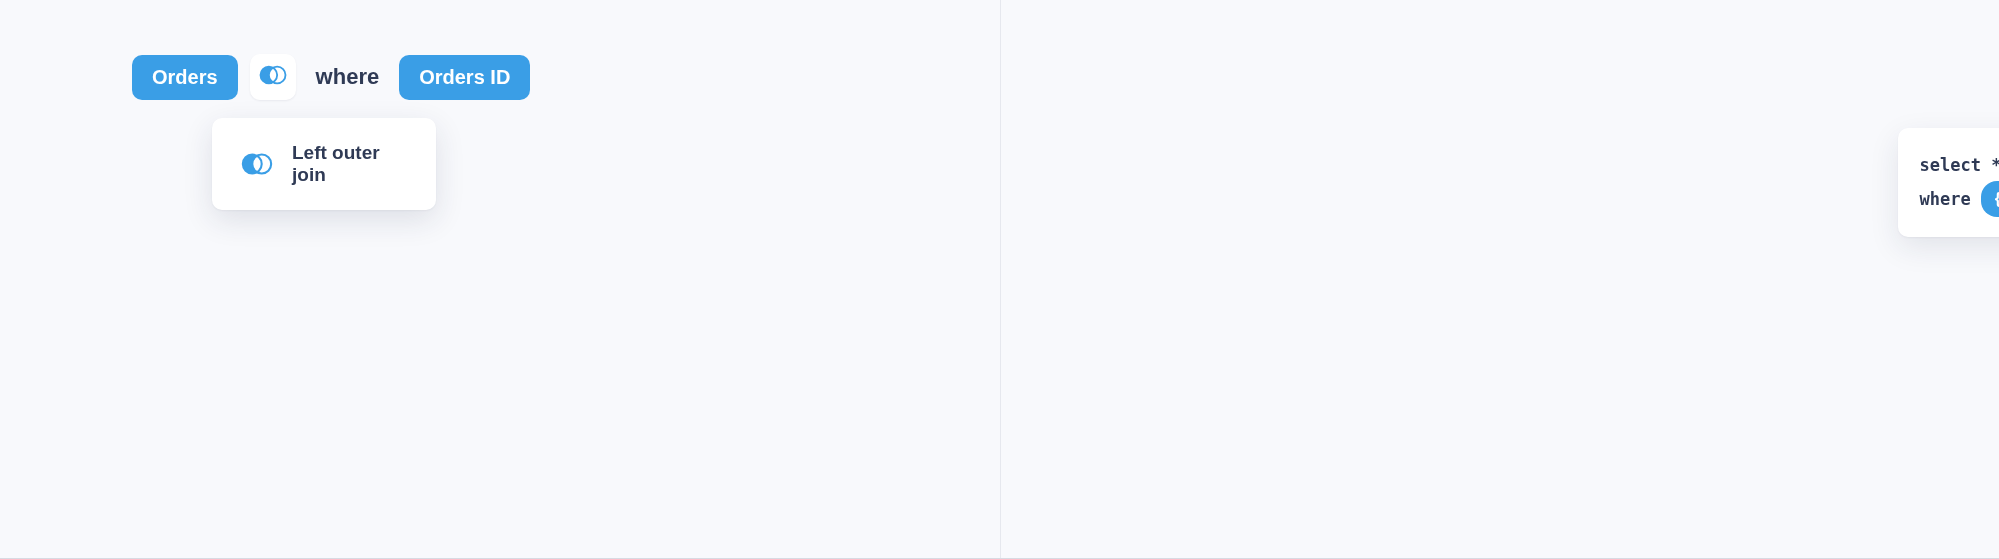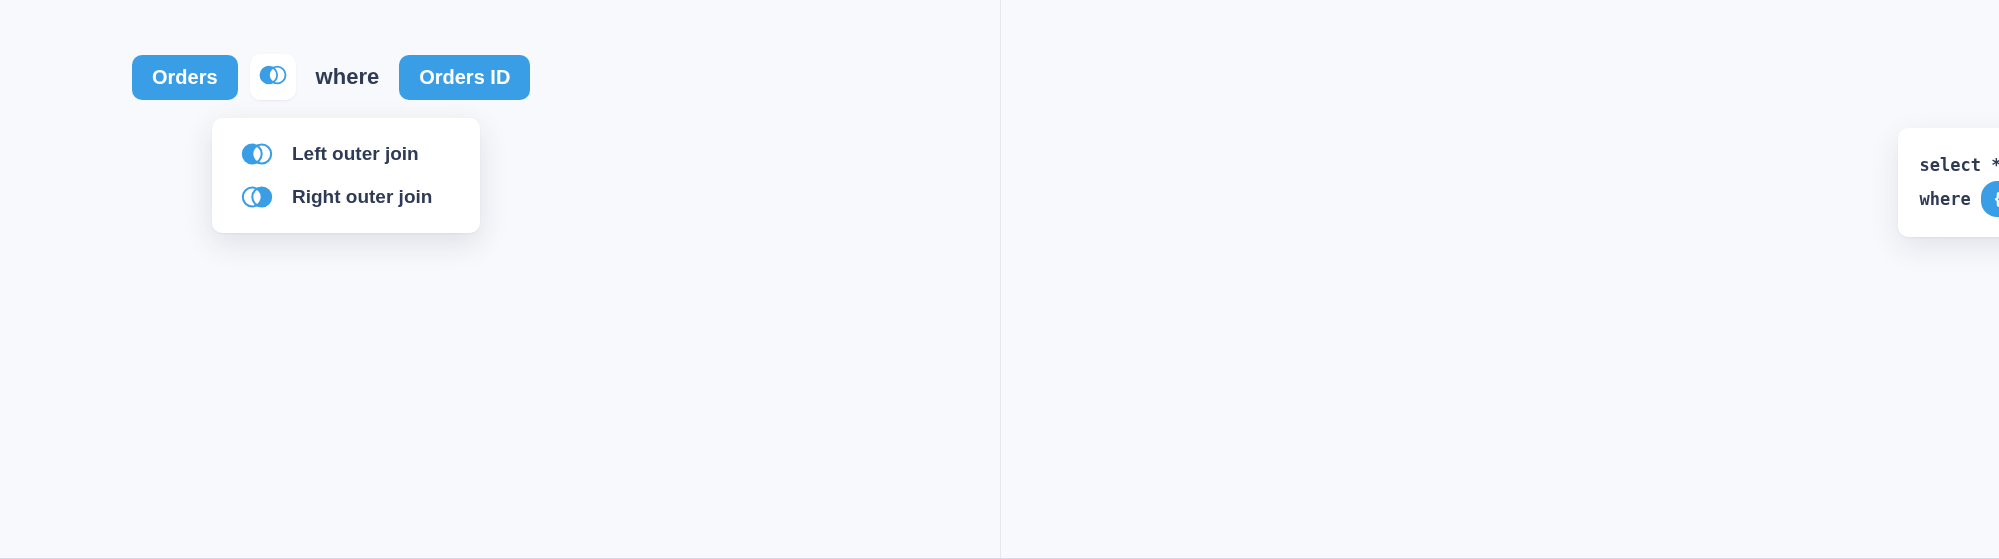--- a/index.html
+++ b/index.html
@@ -76,28 +76,28 @@
     display: flex;
     align-items: center;
     justify-content: center;
     box-shadow: 0 1px 2px rgba(45, 56, 80, 0.08);
   }
 
   .dropdown-panel {
     position: absolute;
     top: 118px;
     left: 212px;
-    width: 268px;
+    width: 224px;
     background: var(--white);
     border-radius: 10px;
     box-shadow: 0 10px 30px rgba(30, 40, 70, 0.12), 0 1px 2px rgba(30,40,70,0.05);
     padding: 24px 28px;
     display: flex;
-    flex-direction: column;
-    gap: 19px;
+    flex-direction: row;
+    gap: 26px;
   }
   .join-option {
     display: flex;
     align-items: center;
     gap: 18px;
     cursor: pointer;
   }
   .join-option .icon {
     width: 34px;
     height: 24px;
@@ -202,28 +202,20 @@
 
       <div class="join-option">
         <span class="icon" style="color: var(--blue);">
           <svg viewBox="0 0 36 24" width="34" height="24">
               <use href="#venn-left-outer"></use>
             </svg>
         </span>
         <span class="label">Left outer join</span>
       </div>
 
-      <div class="join-option">
-        <span class="icon" style="color: var(--blue);">
-          <svg viewBox="0 0 36 24" width="34" height="24">
-              <use href="#venn-right-outer"></use>
-            </svg>
-        </span>
-        <span class="label">Right outer join</span>
-      </div>
 
 
     </div>
   </div>
 
   <div class="divider"></div>
 
   <div class="pane">
 
     <div class="sql-card">

